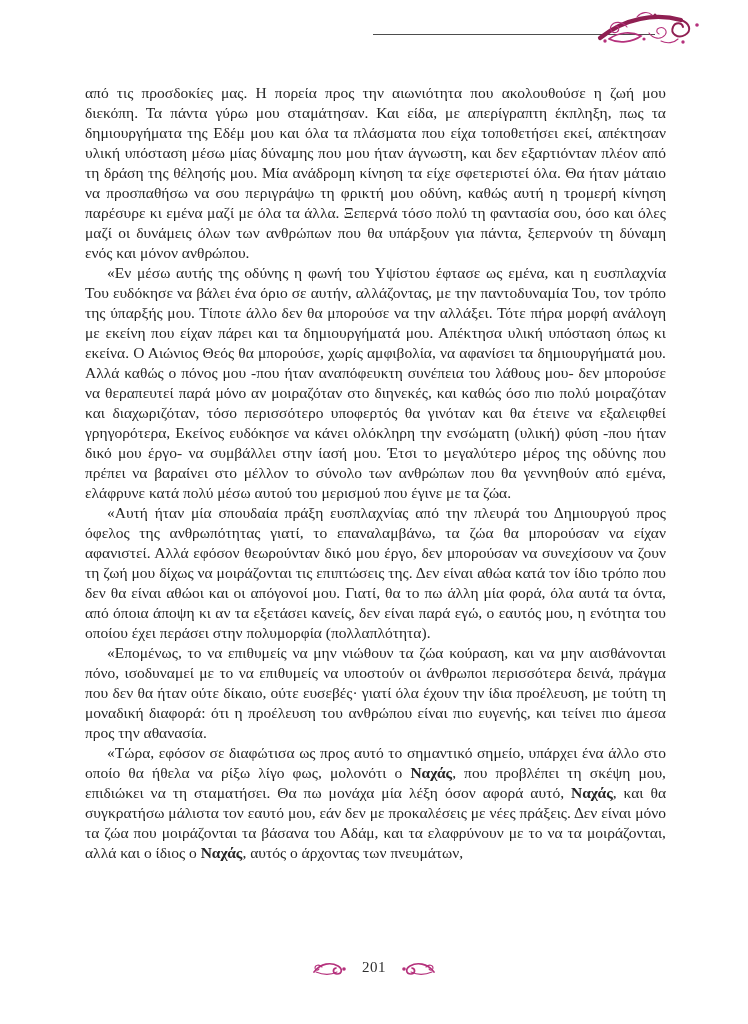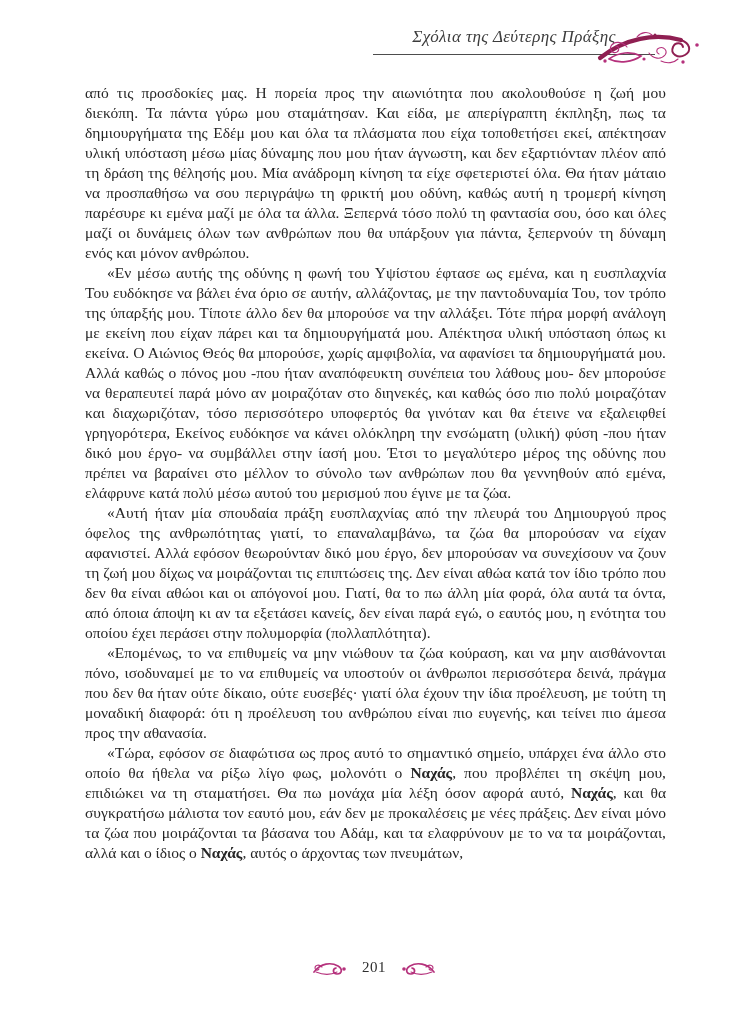--- a/index.html
+++ b/index.html
@@ -46,21 +46,20 @@
   .orn-deepstroke { fill:none; stroke:var(--orn-deep); stroke-linecap:round; }
   .orn-fill { fill:var(--orn); stroke:none; }
   .orn-fill-deep { fill:var(--orn-deep); stroke:none; }
 </style>
 </head>
 <body style="--orn: #b5317c; --orn-deep: #8f1f52; --txt: #262626; --rule: #4d4d4d;">
 
 <div class="page">
 
   <header class="header">
-    <span class="header-title">Σχόλια της Δεύτερης Πράξης</span>
     <svg class="header-flourish" viewBox="0 0 106 44" aria-hidden="true">
       <path class="orn-deepstroke" stroke-width="4.2" d="M3 33 C 28 13, 58 8, 84 15"></path>
       <path class="orn-deepstroke" stroke-width="2" d="M84 15 c 9 3, 11 11, 4 15 c -7 4, -15 -1, -12 -8 c 2 -5, 9 -5, 10 0"></path>
       <path class="orn-stroke mid" d="M12 34 c 10 -7, 22 -8, 32 -3 c -8 6, -22 8, -32 3"></path>
       <path class="orn-stroke thin" d="M30 22 c -5 -6, -13 -6, -16 -1 c -2 4, 2 8, 6 6 c 3 -2, 2 -6, -1 -6"></path>
       <path class="orn-stroke thin" d="M52 28 c 4 6, 12 7, 16 2 c 3 -4, -1 -9, -6 -7 c -3 1, -3 5, 0 6"></path>
       <path class="orn-stroke thin" d="M64 36 c 6 3, 13 2, 17 -2"></path>
       <path class="orn-stroke thin" d="M40 12 c 4 -5, 11 -6, 15 -2"></path>
       <circle class="orn-fill" cx="8" cy="36" r="1.7"></circle>
       <circle class="orn-fill" cx="47" cy="34" r="1.6"></circle>

